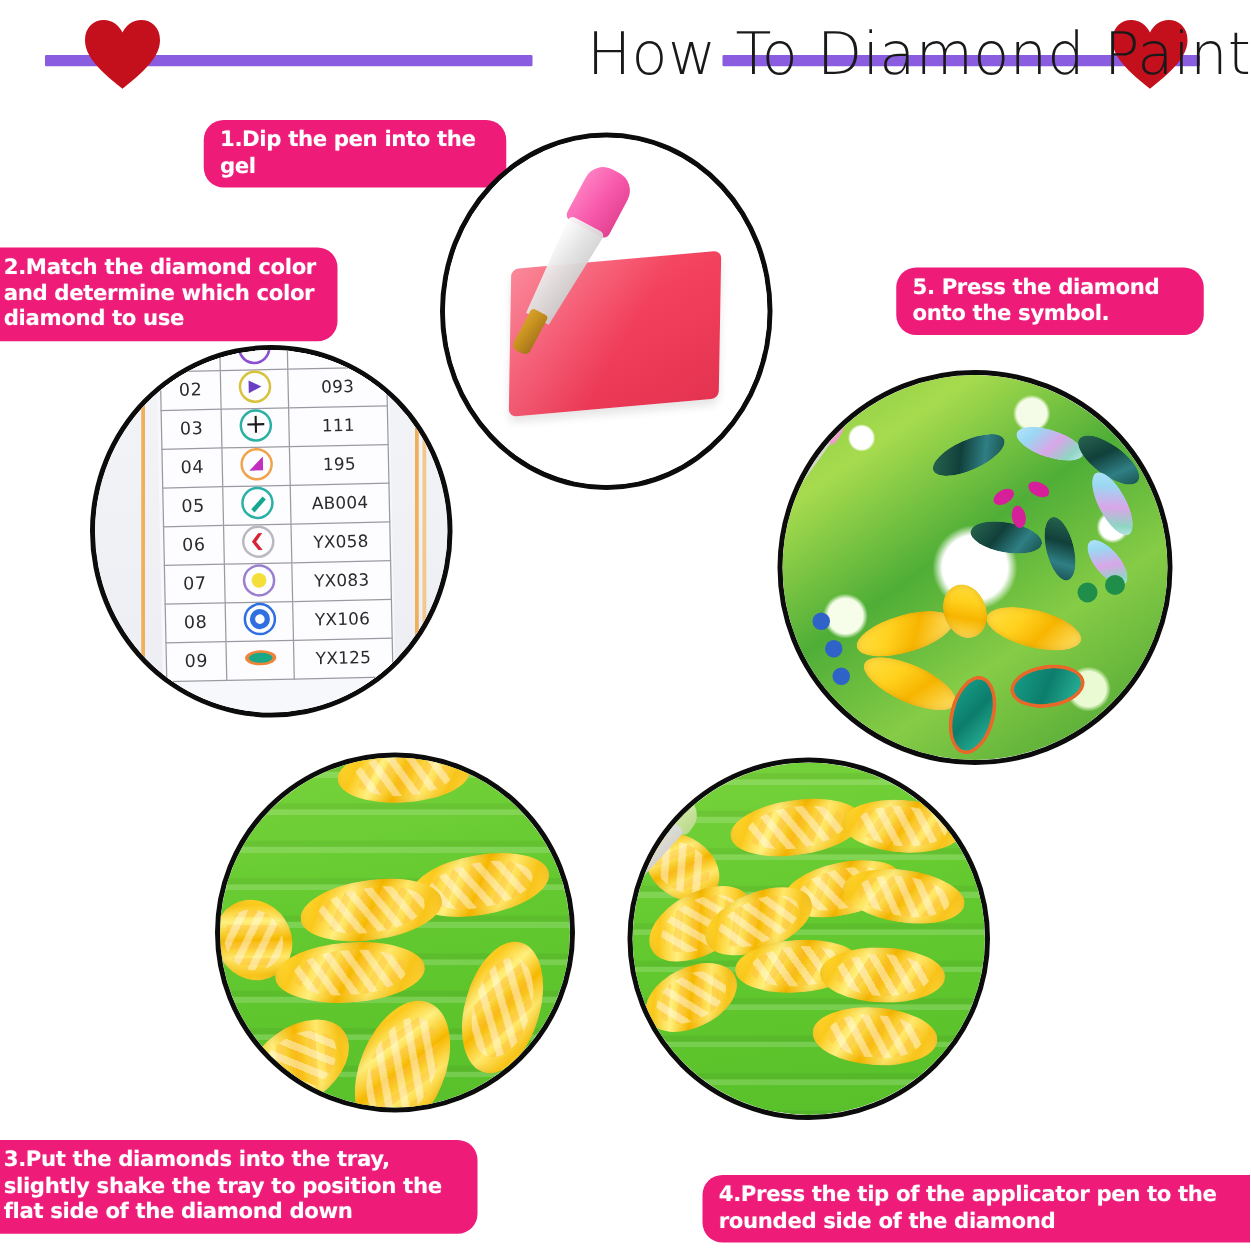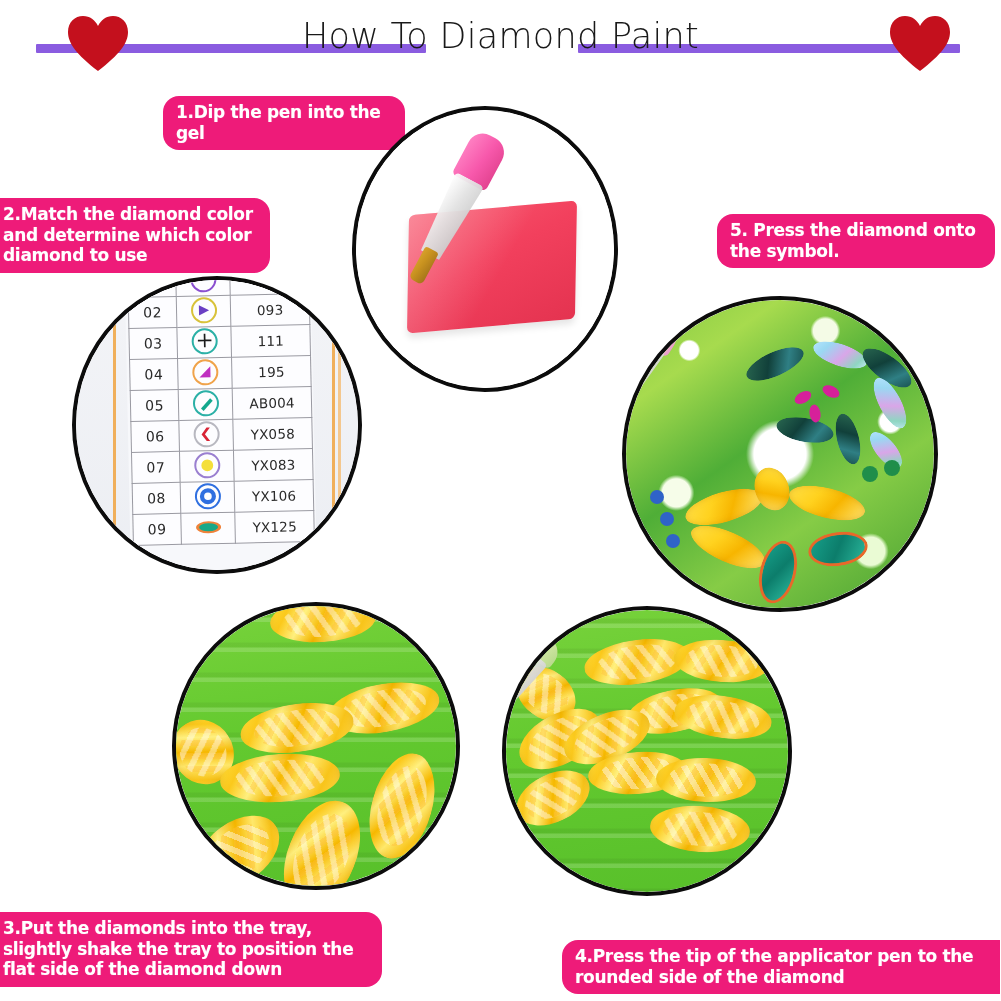--- a/index.html
+++ b/index.html
@@ -48,24 +48,24 @@
     top: 14px;
   }
   .heart.left  { left: 66px; }
   .heart.right { left: 888px; }
   .heart svg { display: block; width: 100%; height: 100%; }
 
   .title {
     position: absolute;
     left: 0; top: 16px;
     width: 1001px;
-    text-align: center;
+    text-align: right;
     font-family: "DejaVu Sans", sans-serif;
     font-weight: 300;
-    font-size: 35px;
+    font-size: 47px;
     letter-spacing: 0.3px;
     color: #191919;
     white-space: nowrap;
   }
 
   
   .label {
     position: absolute;
     background: #ee1b79;
     color: #ffffff;
@@ -74,21 +74,21 @@
     font-weight: bold;
     font-size: 17px;
     line-height: 1.22;
     letter-spacing: -0.3px;
     padding: 6px 13px 7px 13px;
     box-sizing: border-box;
     text-shadow: 0 0 1px rgba(255,255,255,0.35);
   }
   .label.l1 { left: 163px; top: 96px;  width: 242px; }
   .label.l2 { left: -10px; top: 198px; width: 280px; border-radius: 0 16px 16px 0; }
-  .label.l5 { left: 717px; top: 214px; width: 278px; }
+  .label.l5 { left: 717px; top: 214px; width: 246px; }
   .label.l3 { left: -10px; top: 912px; width: 392px; border-radius: 0 16px 16px 0; }
   .label.l4 { left: 562px; top: 920px; width: 438px; border-radius: 16px 0 0 16px; margin-top: 20px; }
 
   
   .photo {
     position: absolute;
     border-radius: 50%;
     border: 4px solid #0c0c0c;
     box-sizing: border-box;
     overflow: hidden;

